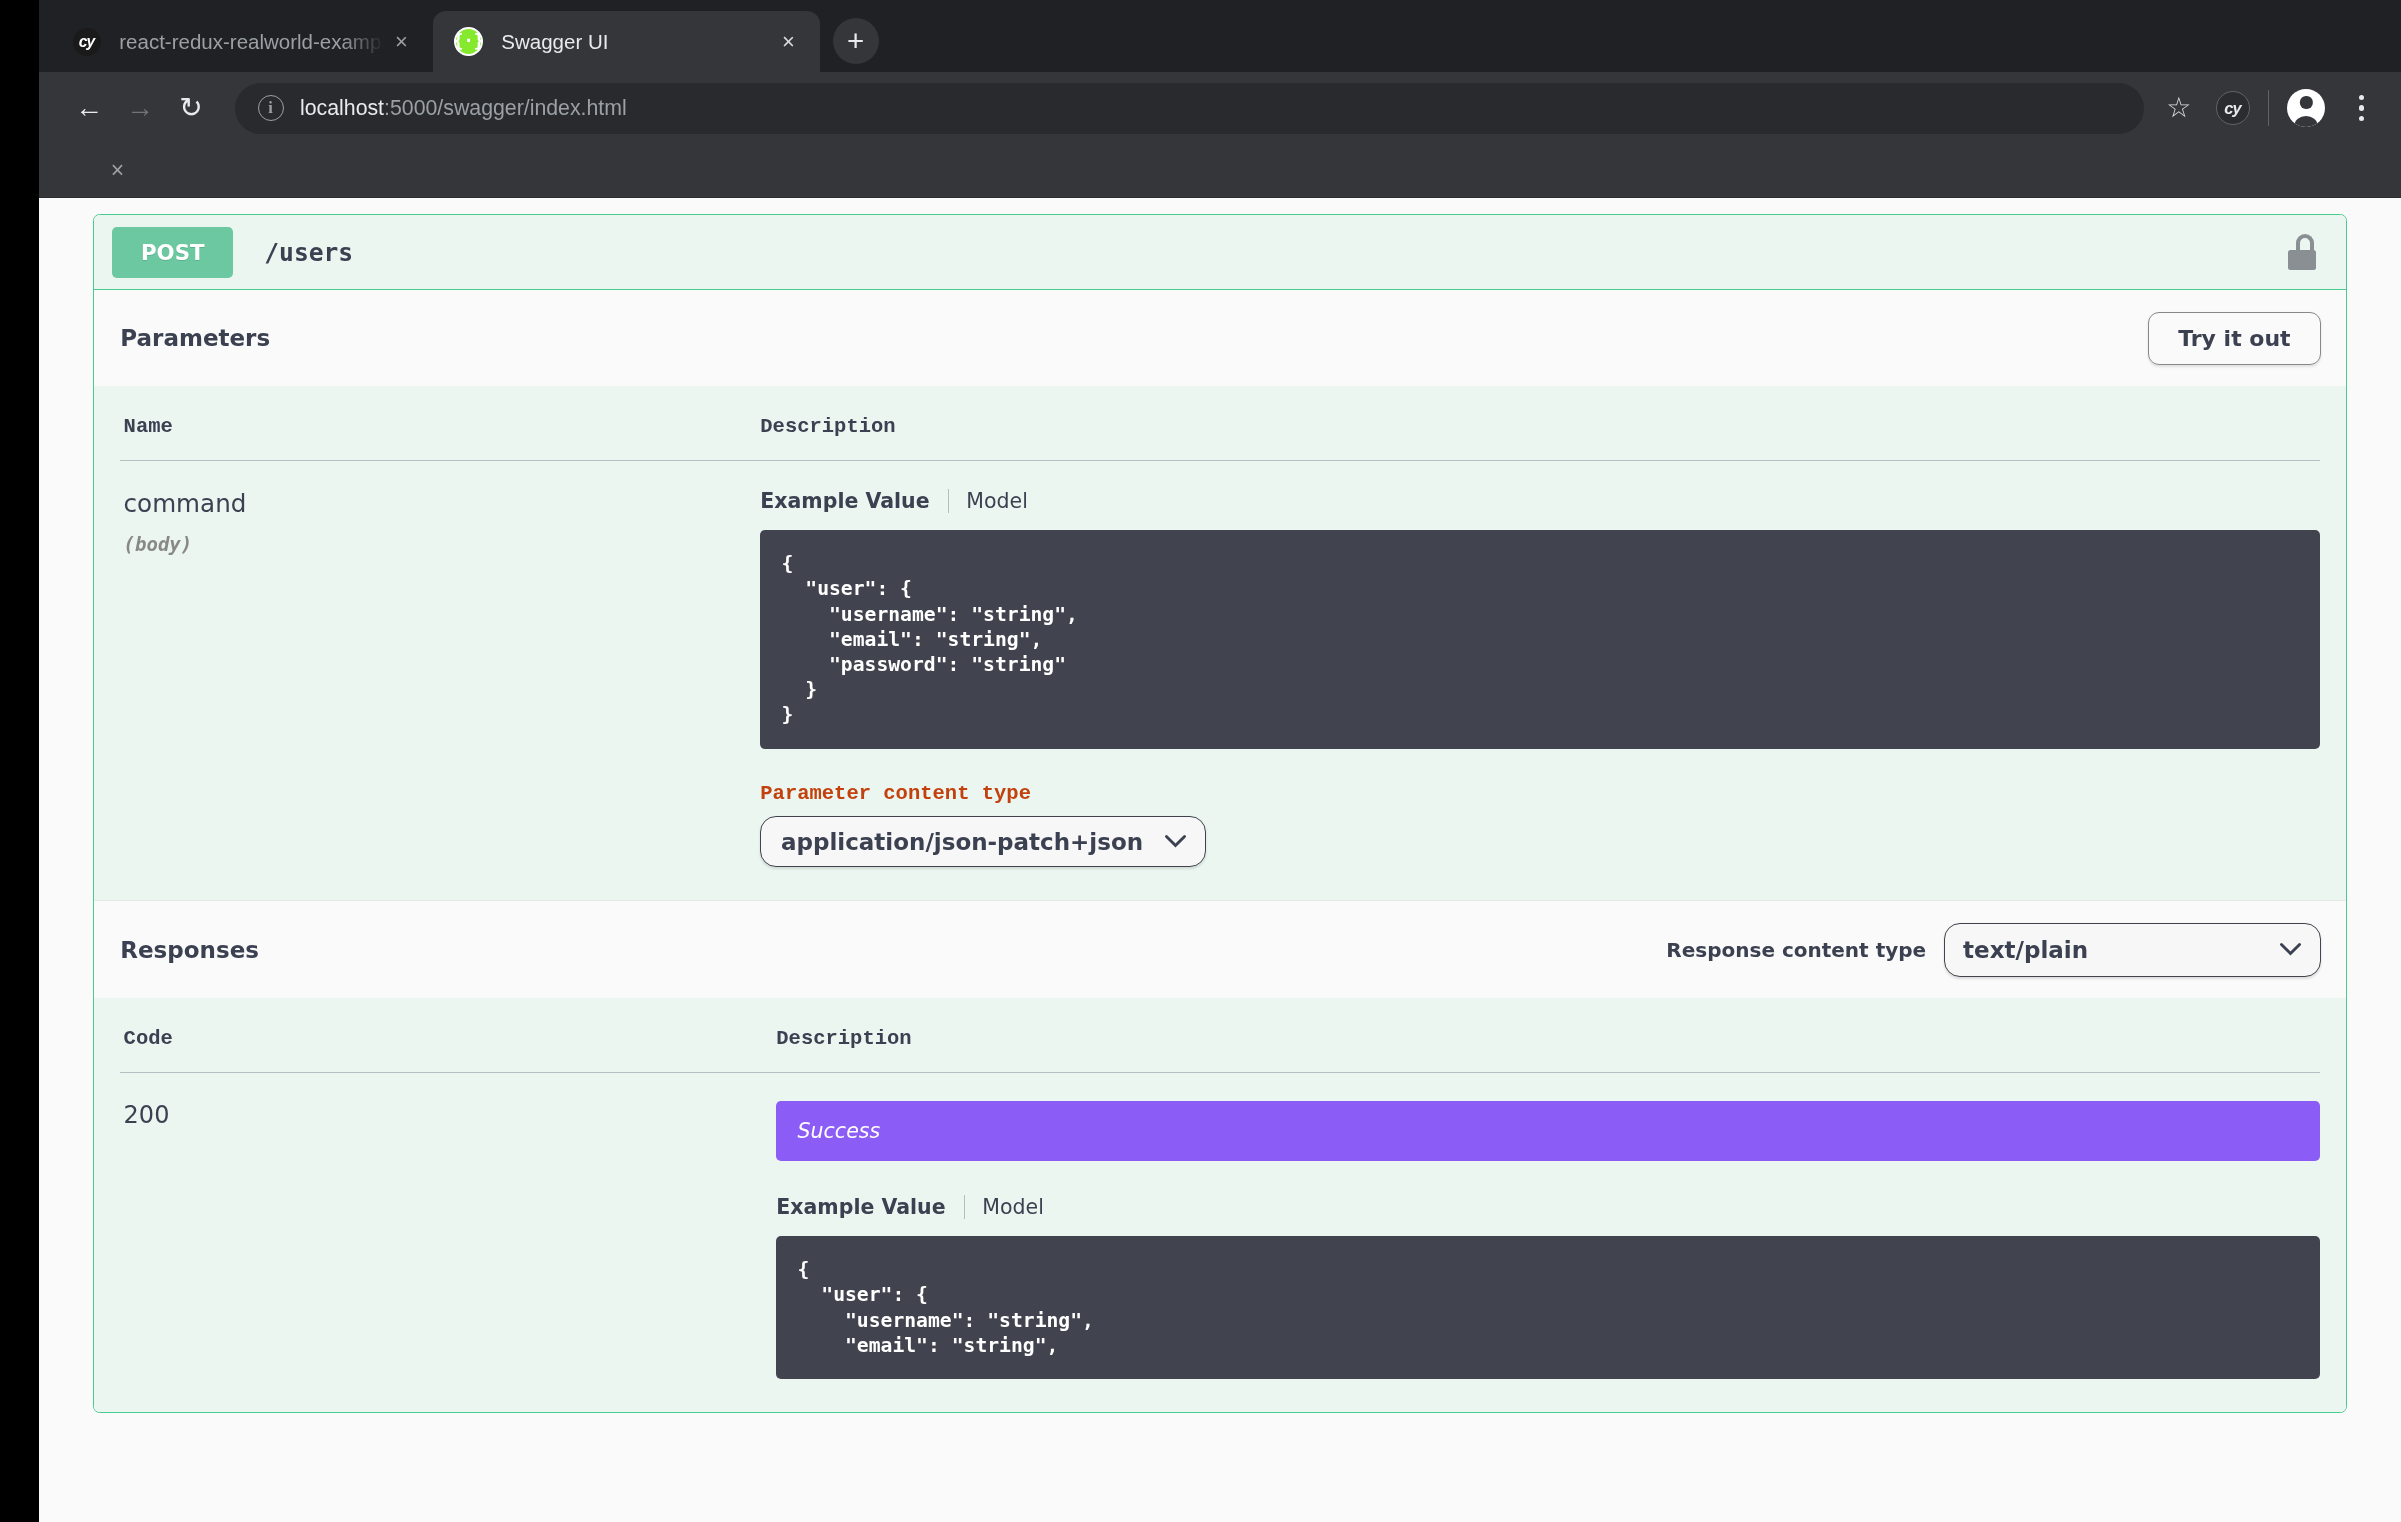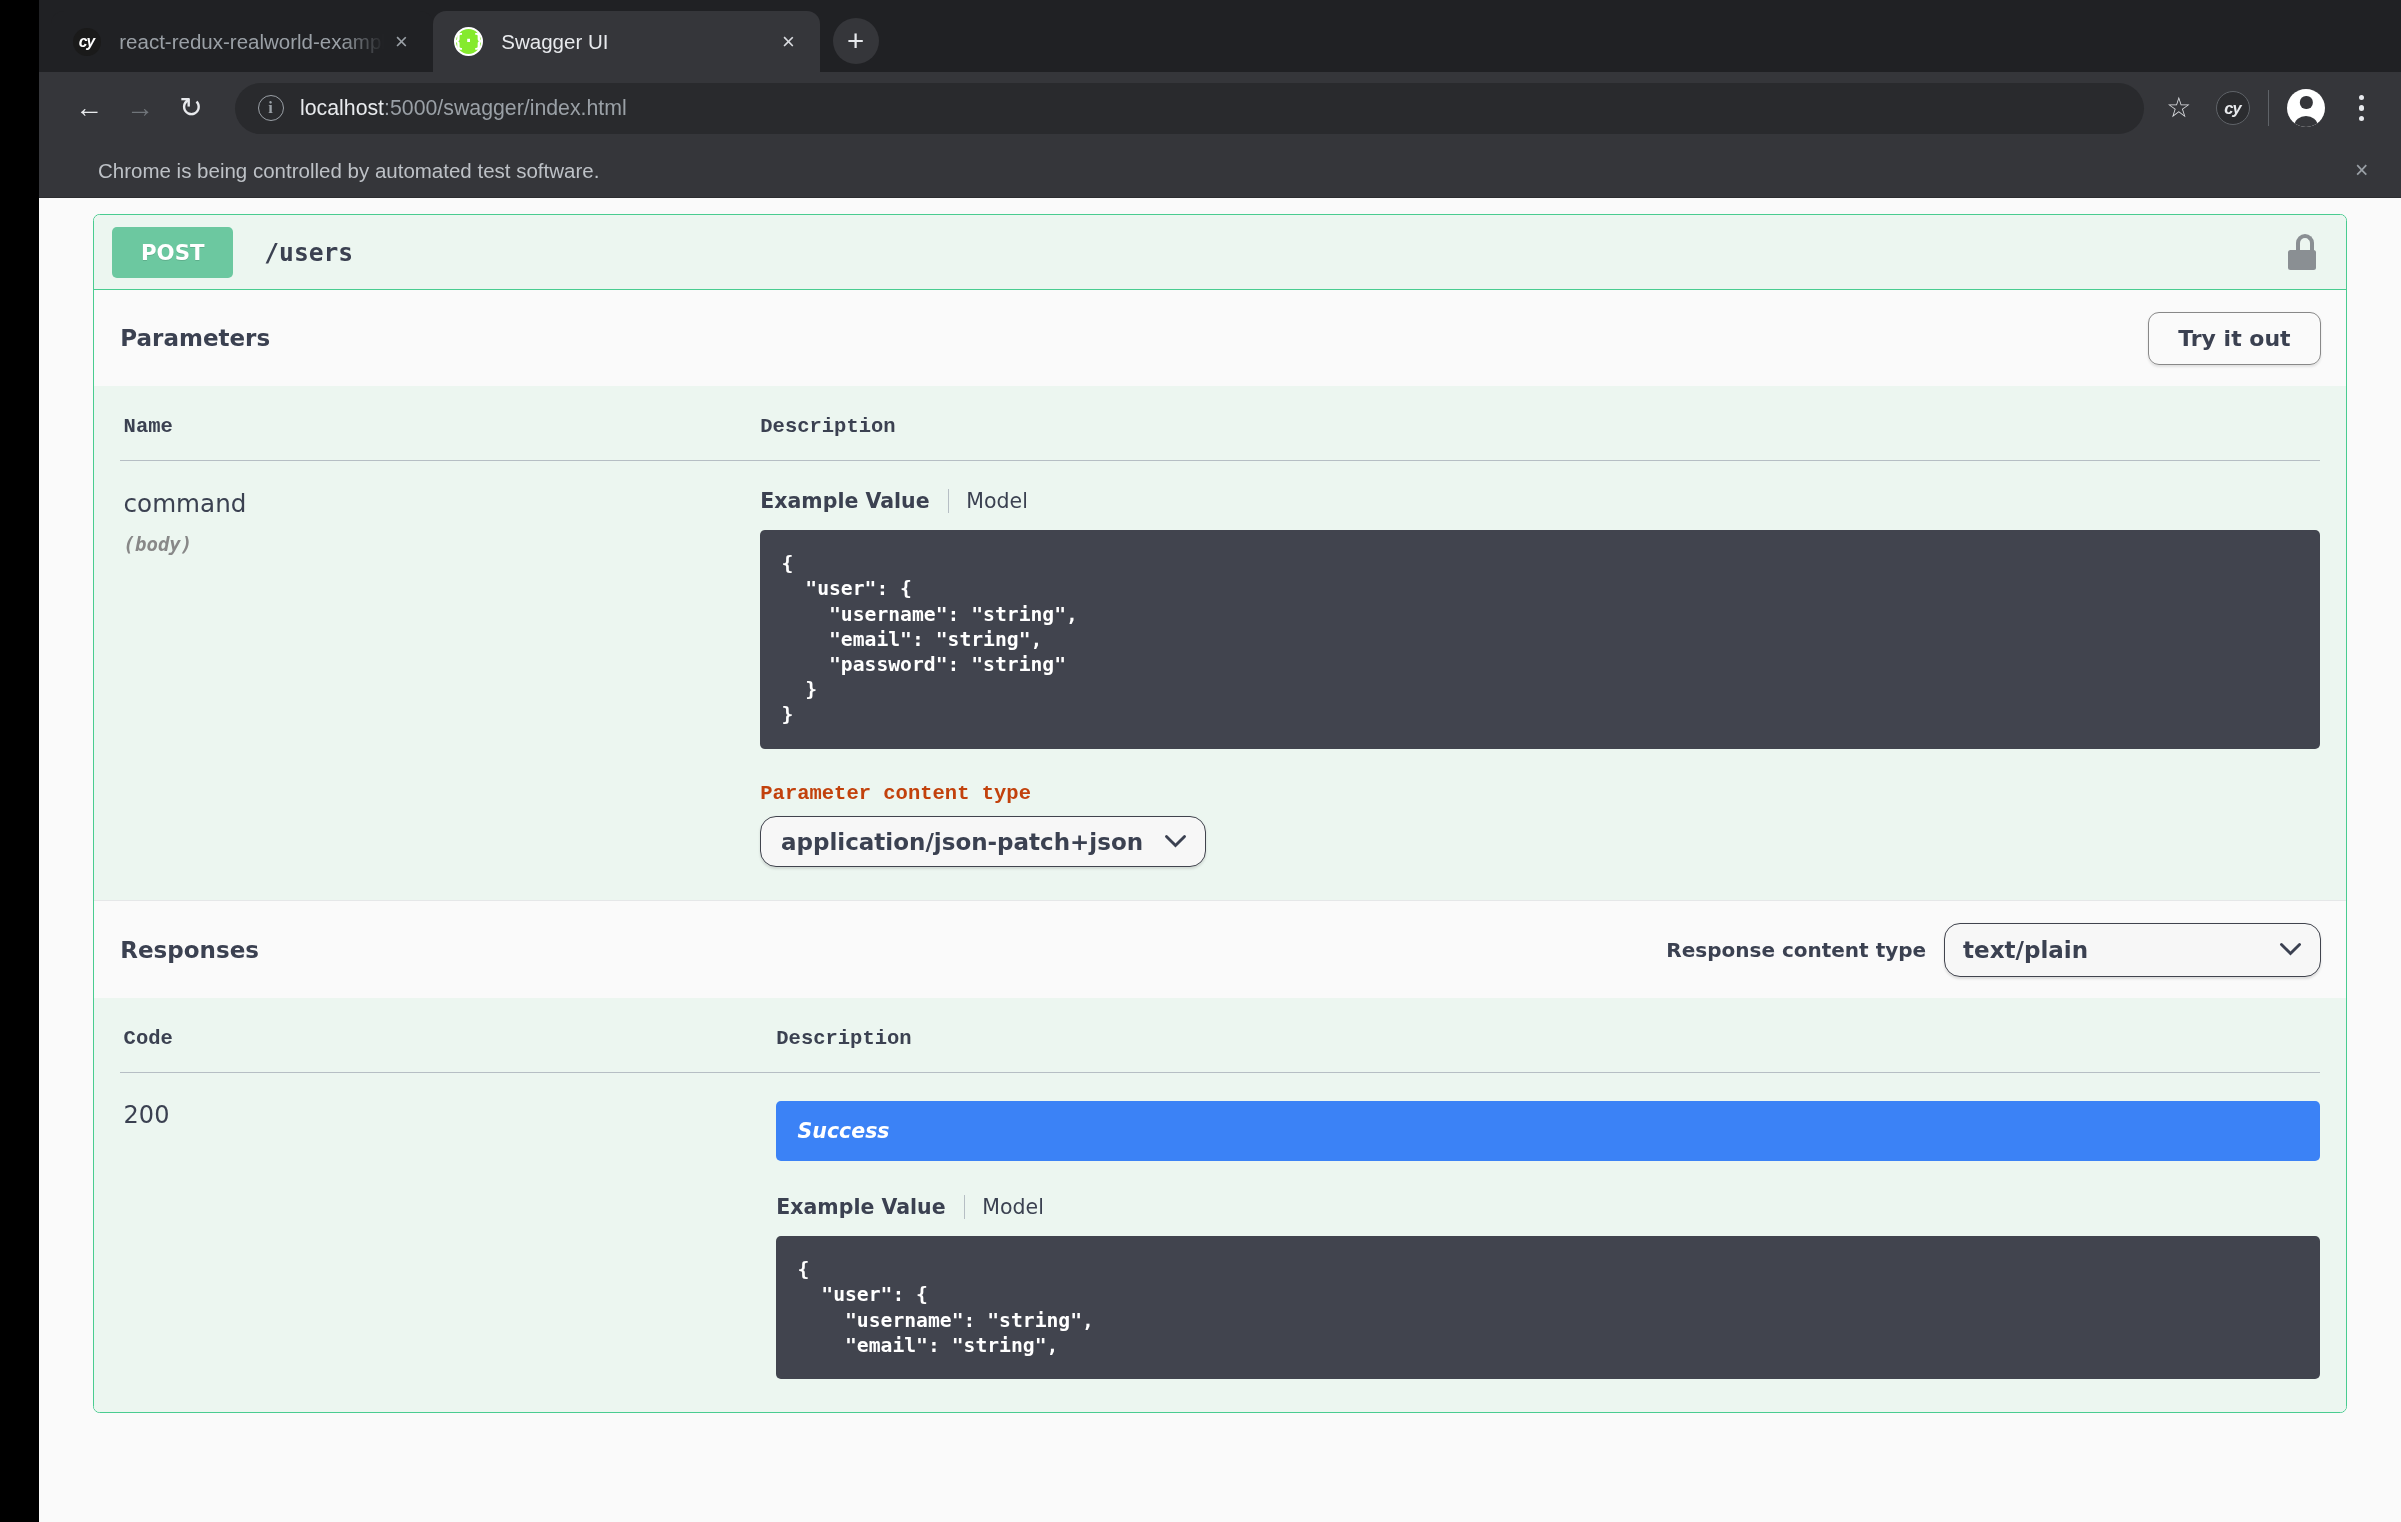--- a/index.html
+++ b/index.html
@@ -302,24 +302,24 @@
     font-family: "DejaVu Sans", sans-serif;
     margin-right: 18px;
   }
   .select-box.wide { width: 377px; justify-content: space-between; padding: 13px 18px; }
 
   .resp-code {
     font-size: 24px; color: #3b4151; padding-left: 3.3px;
     font-family: "DejaVu Sans", sans-serif;
   }
   .desc-banner {
-    background: #3b82f6; border-radius: 4.9px;
+    background: #8b5cf6; border-radius: 4.9px;
     padding: 18px 21.3px;
     color: #ffffff; font-size: 20.5px;
-    font-weight: 700; font-style: italic;
+    font-weight: 400; font-style: italic;
     font-family: "DejaVu Sans", sans-serif;
   }
   .tbl th.col-code { width: 656px; padding-left: 3.3px; }
 </style>
 </head>
 <body>
 
 <div class="browser">
 
   <div class="tabstrip">
@@ -353,21 +353,20 @@
     <div class="divider-v"></div>
     <div class="avatar-icon"></div>
     <div class="menu-dots">
       <span></span>
         <span></span>
         <span></span>
     </div>
   </div>
 
   <div class="infobar">
-    <span class="infobar-text">Chrome is being controlled by automated test software.</span>
     <span class="infobar-close">×</span>
   </div>
 
   <div class="viewport">
     <div class="page">
 
 
       <div class="opblock">
 
         <div class="opblock-summary">

